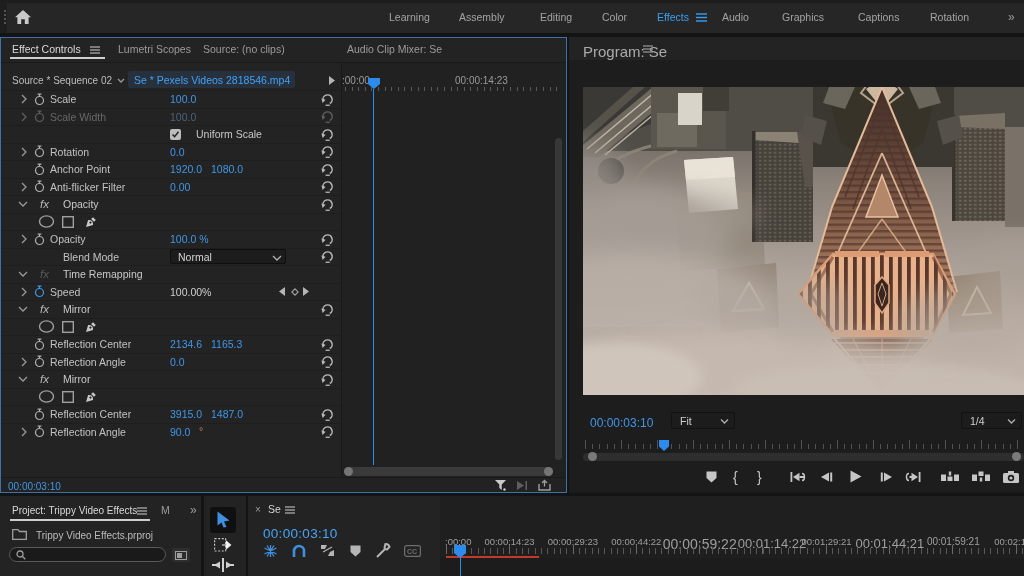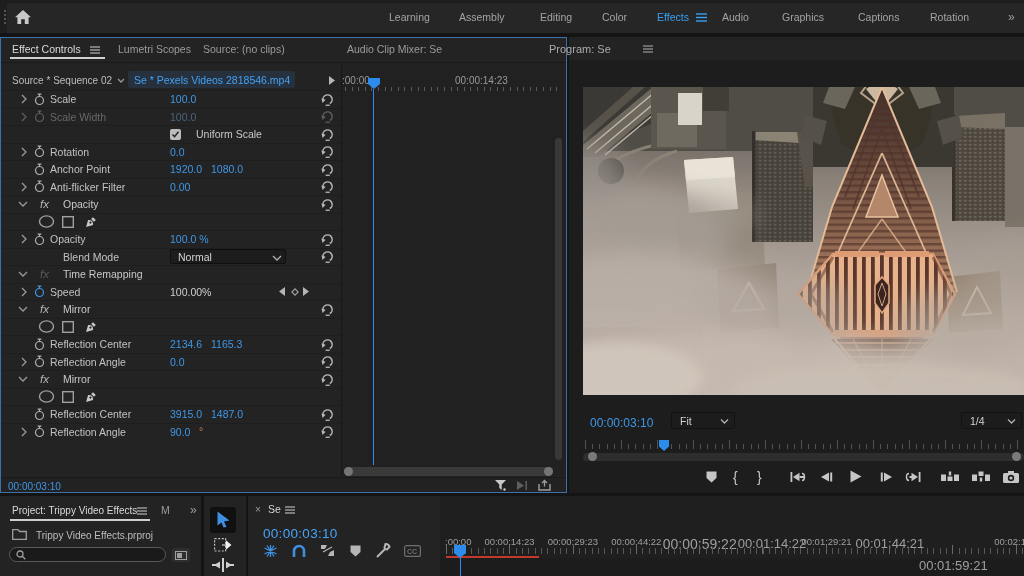--- a/index.html
+++ b/index.html
@@ -360,21 +360,21 @@
       <path d="M0 0 L7 4.5 L0 9 Z" fill="#5e5e5e"></path>
       <rect x="8.5" y="0" width="1.5" height="9" fill="#5e5e5e"></rect>
     </svg>
 <svg style="left:538px;top:480px" width="13" height="11" viewBox="0 0 13 11">
       <path d="M1 4 V10 H12 V4" stroke="#9e9e9e" stroke-width="1.4" fill="none"></path>
       <path d="M4 3 L6.5 0.5 L9 3 M6.5 0.8 V6.5" stroke="#9e9e9e" stroke-width="1.3" fill="none"></path>
     </svg>
 
 <div class="abs" id="prog" style="left:569px;top:37px;width:455px;height:456px;background:#1d1d1d"></div>
 <div class="abs" style="left:569px;top:37px;width:455px;height:23px;background:#232323"></div>
-<span class="txt" style="left:549px;top:43px;color:#ababab;font-size:11px">Program: Se</span>
+<span class="txt" style="left:583px;top:43px;color:#ababab;font-size:15px">Program: Se</span>
 <svg style="left:643px;top:45px" width="10" height="8" viewBox="0 0 10 8">
       <g stroke="#9a9a9a" stroke-width="1.2">
         <line x1="0" y1="1" x2="10" y2="1"></line>
         <line x1="0" y1="4" x2="10" y2="4"></line>
         <line x1="0" y1="7" x2="10" y2="7"></line>
       </g>
     </svg>
 <svg id="video" style="left:583px;top:87px;overflow:hidden" width="441" height="308" viewBox="0 0 441 308">
 <defs>
 <linearGradient id="bgG" x1="0" y1="0" x2="0" y2="1">
@@ -656,21 +656,21 @@
 <div class="abs" style="left:440px;top:558px;width:584px;height:18px;background:#1c1c1c"></div>
 <div id="tl-labels" style="position:absolute;left:0;top:0;font-size:9.5px;color:#9f9f9f">
 <span class="txt" style="left:445px;top:536px;font-size:9.5px;color:#9f9f9f">:00:00</span>
 <span class="txt" style="left:509.5px;top:536px;font-size:9.5px;color:#9f9f9f;transform:translateX(-50%)">00:00:14:23</span>
 <span class="txt" style="left:572.9px;top:536px;font-size:9.5px;color:#9f9f9f;transform:translateX(-50%)">00:00:29:23</span>
 <span class="txt" style="left:636.3px;top:536px;font-size:9.5px;color:#9f9f9f;transform:translateX(-50%)">00:00:44:22</span>
 <span class="txt" style="left:699.7px;top:536px;font-size:14px;color:#9f9f9f;transform:translateX(-50%)">00:00:59:22</span>
 <span class="txt" style="left:772px;top:536px;font-size:13px;color:#9f9f9f;transform:translateX(-50%)">00:01:14:22</span>
 <span class="txt" style="left:826.5px;top:536px;font-size:9.5px;color:#9f9f9f;transform:translateX(-50%)">00:01:29:21</span>
 <span class="txt" style="left:889.9px;top:536px;font-size:13px;color:#9f9f9f;transform:translateX(-50%)">00:01:44:21</span>
-<span class="txt" style="left:953.3px;top:558px;font-size:13px;color:#9f9f9f;transform:translateX(-50%)">00:01:59:21</span>
+<span class="txt" style="left:953.3px;top:536px;font-size:10px;color:#9f9f9f;transform:translateX(-50%)">00:01:59:21</span>
 <span class="txt" style="left:1016.7px;top:536px;font-size:9.5px;color:#9f9f9f;transform:translateX(-50%)">00:02:14:2</span>
 </div>
 <div class="abs" style="left:446px;top:548px;width:578px;height:6px;background:repeating-linear-gradient(90deg,#585858 0,#585858 1px,transparent 1px,transparent 6.33px)"></div>
 <div class="abs" style="left:446px;top:545px;width:578px;height:9px;background:repeating-linear-gradient(90deg,#6a6a6a 0,#6a6a6a 1px,transparent 1px,transparent 63.3px)"></div>
 <div class="abs" style="left:446px;top:556px;width:93px;height:2px;background:#c0392b"></div>
 <svg style="left:454px;top:545px" width="12" height="13" viewBox="0 0 12 13">
       <path d="M0 0 H12 V8 L6 13 L0 8 Z" fill="#2d8ceb"></path>
     </svg>
 <div class="abs" style="left:459.5px;top:556px;width:1px;height:20px;background:#2d8ceb"></div>
 

